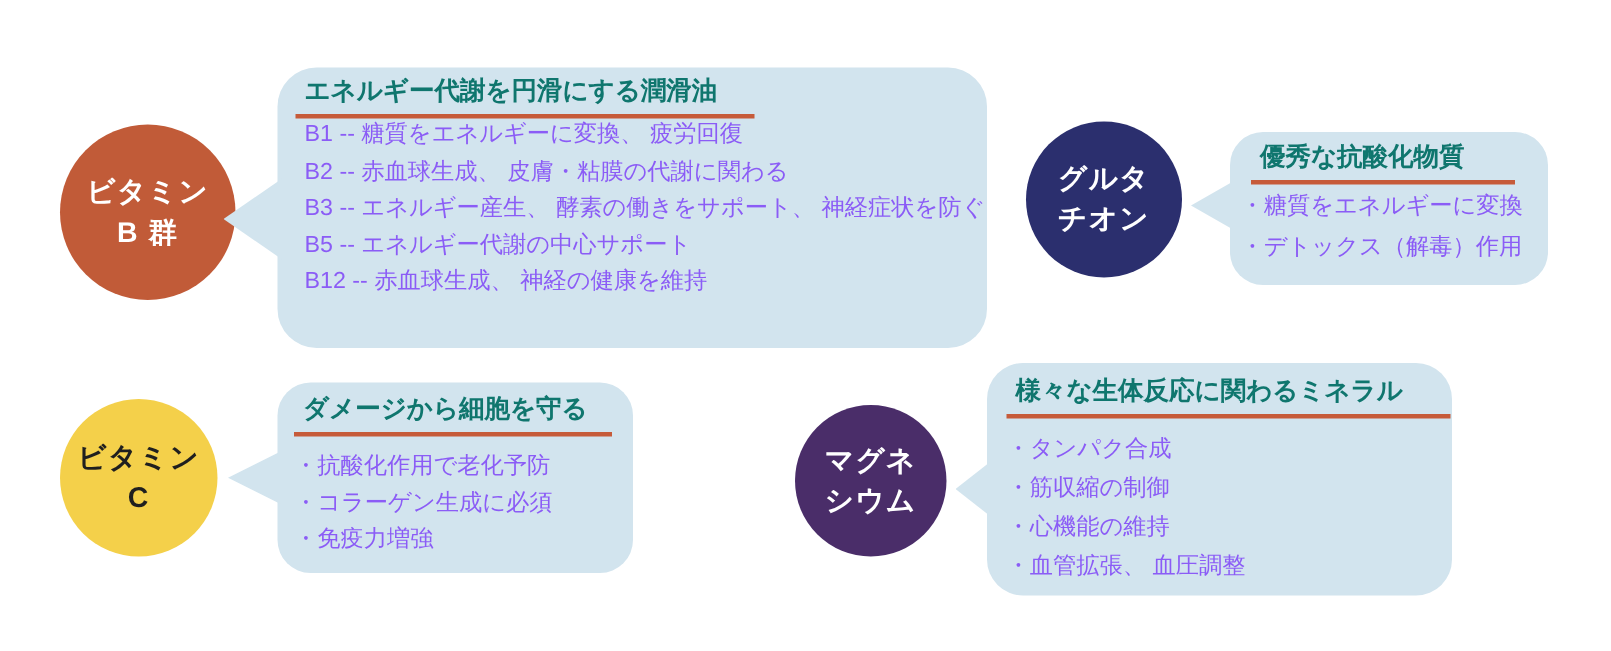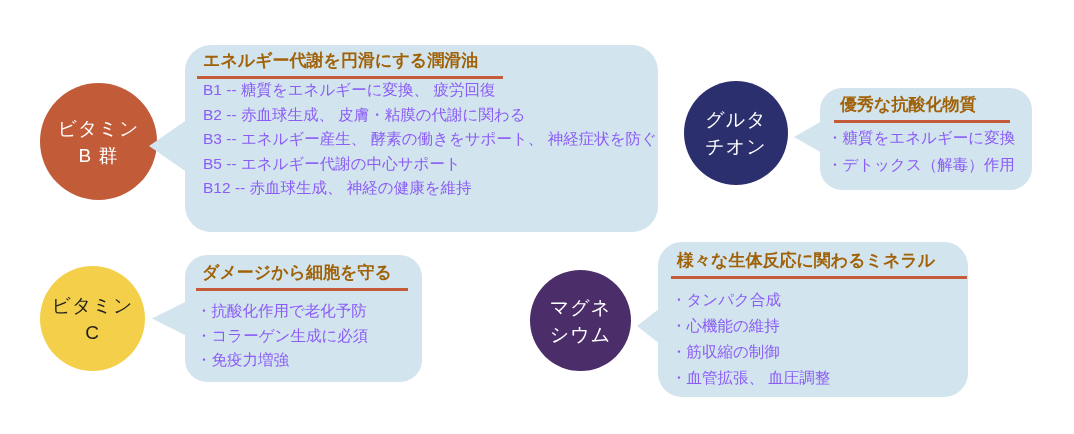--- a/index.html
+++ b/index.html
@@ -11,41 +11,41 @@
     overflow: hidden;
     font-family: "Liberation Sans", sans-serif;
   }
   .circle {
     position: absolute;
     border-radius: 50%;
     display: flex;
     flex-direction: column;
     align-items: center;
     justify-content: center;
-    font-weight: normal;
+    font-weight: bold;
     font-size: 19px;
     line-height: 27px;
     color: #ffffff;
     letter-spacing: 1px;
   }
   .bubble {
     position: absolute;
     background: #d2e4ee;
     border-radius: 26px;
   }
   .tail {
     position: absolute;
     background: #d2e4ee;
     clip-path: polygon(100% 0, 0 50%, 100% 100%);
   }
   .bubble-title {
     position: absolute;
     font-weight: bold;
     font-size: 17px;
-    color: #a16207;
+    color: #0f766e;
     padding: 0 4px 4px 6px;
     border-bottom: 3px solid #c65b3a;
     white-space: nowrap;
     box-sizing: border-box;
   }
   .bubble-items {
     position: absolute;
     font-size: 15.5px;
     color: #8b5cf6;
     white-space: nowrap;
@@ -127,18 +127,18 @@
 
   <div class="circle c4-circle">
     <span>マグネ</span>
     <span>シウム</span>
   </div>
   <div class="bubble c4-bubble"></div>
   <div class="tail c4-tail"></div>
   <div class="bubble-title c4-title">様々な生体反応に関わるミネラル</div>
   <div class="bubble-items c4-items">
     <div>・タンパク合成</div>
+    <div>・筋収縮の制御</div>
     <div>・心機能の維持</div>
-    <div>・筋収縮の制御</div>
     <div>・血管拡張、 血圧調整</div>
   </div>
 
 </div>
 
 </body></html>

